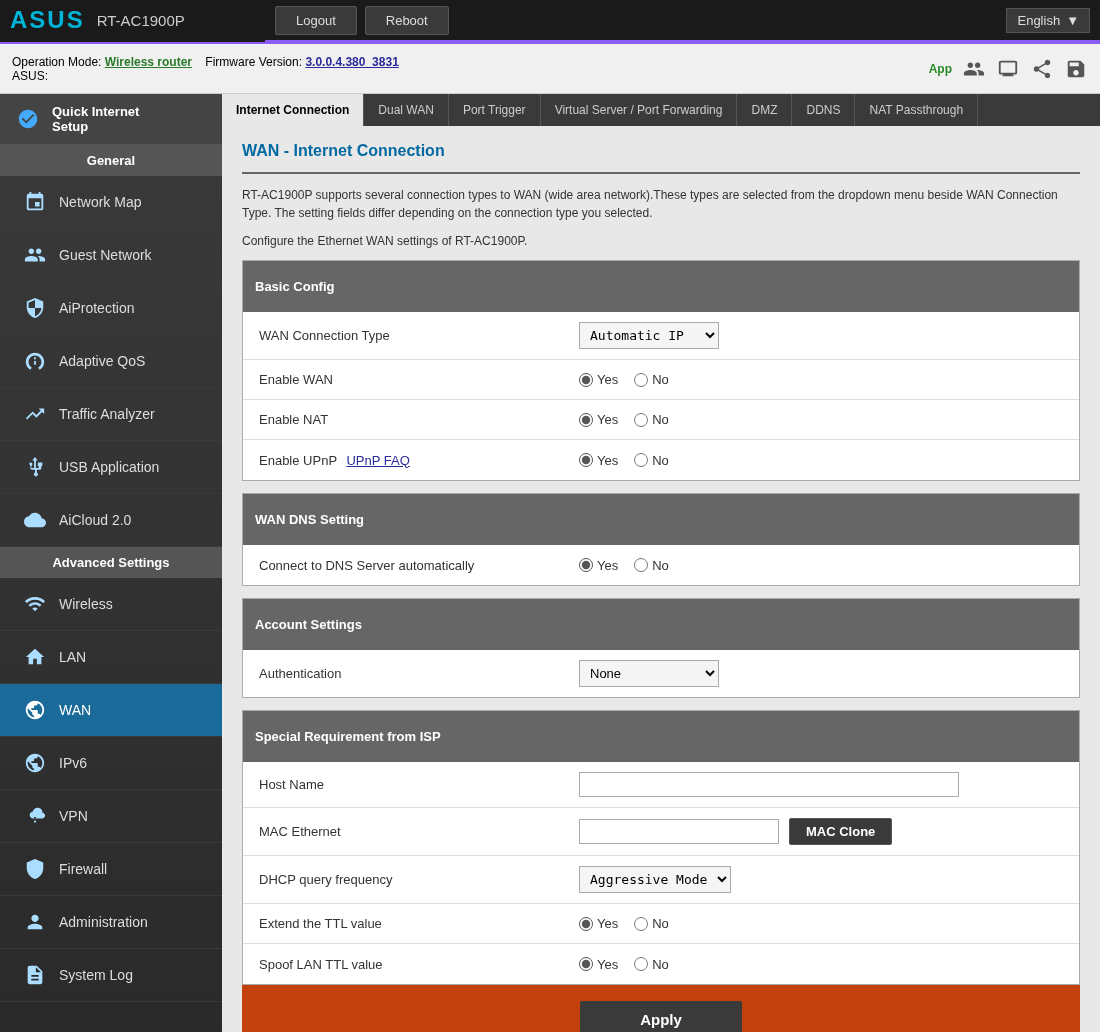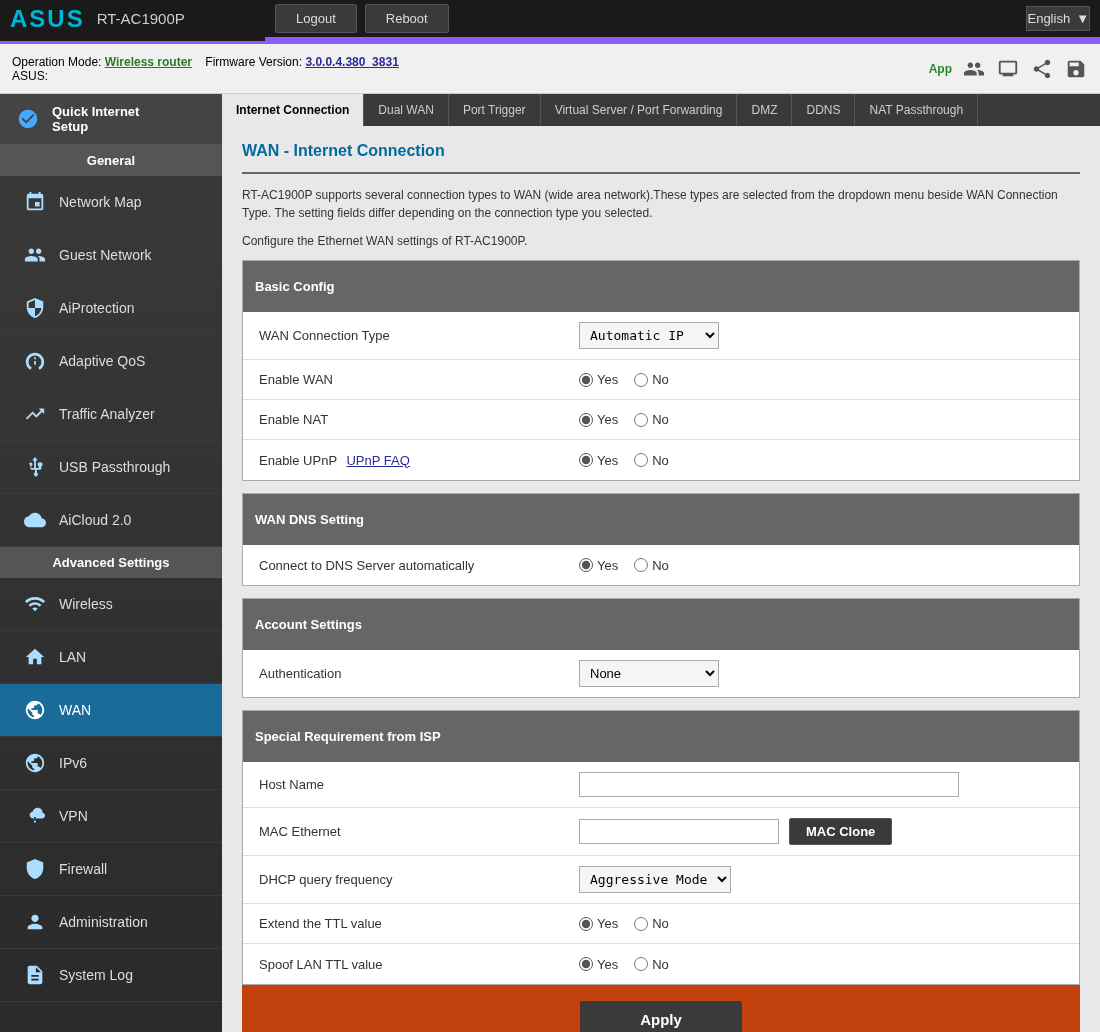--- a/index.html
+++ b/index.html
@@ -1,25 +1,25 @@
 <!DOCTYPE html>
 <html><head>
   <meta charset="utf-8">
   <style>
     * { margin: 0; padding: 0; box-sizing: border-box; }
     body { width: 1100px; height: 1032px; font-family: Arial, sans-serif; font-size: 13px; background: #2a2a2a; overflow: hidden; }
 
     
-    #header { display: flex; align-items: center; background: #1a1a1a; height: 44px; border-bottom: 7px solid #8b5cf6; }
+    #header { display: flex; align-items: center; background: #1a1a1a; height: 44px; border-bottom: 4px solid #8b5cf6; }
     #logo-area { display: flex; align-items: center; background: #1a1a1a; padding: 0 10px; width: 265px; height: 44px; }
     #logo-text { color: #fff; font-size: 22px; font-weight: bold; letter-spacing: 1px; }
     #logo-model { color: #ccc; font-size: 16px; margin-left: 10px; }
     #header-btns { display: flex; gap: 8px; padding: 0 10px; }
     .header-btn { background: #3a3a3a; color: #ddd; border: 1px solid #555; padding: 6px 20px; cursor: pointer; font-size: 13px; border-radius: 2px; }
-    #lang-select { margin-left: auto; margin-right: 10px; display: flex; align-items: center; background: #3a3a3a; border: 1px solid #555; color: #ddd; padding: 4px 0; cursor: pointer; gap: 6px; font-size: 13px; }
+    #lang-select { margin-left: auto; margin-right: 10px; display: flex; align-items: center; background: #3a3a3a; border: 1px solid #555; color: #ddd; padding: 4px 10px; cursor: pointer; gap: 6px; font-size: 13px; }
 
     
     #info-bar { background: #f0f0f0; padding: 4px 12px; font-size: 12px; display: flex; align-items: center; gap: 20px; border-bottom: 1px solid #ccc; height: 50px; }
     #info-left { flex: 1; }
     .info-link { color: #2a7a2a; text-decoration: underline; font-weight: bold; font-size: 12px; }
     .firmware-link { color: #2a2a9a; text-decoration: underline; font-weight: bold; font-size: 12px; }
     #top-icons { display: flex; gap: 10px; align-items: center; }
     .top-icon { width: 24px; height: 24px; display: flex; align-items: center; justify-content: center; color: #555; font-size: 16px; cursor: pointer; }
     .app-label { color: #2a8a2a; font-size: 12px; font-weight: bold; cursor: pointer; }
 
@@ -183,21 +183,21 @@
           </svg>
       </div>
       <span class="sidebar-label">Traffic Analyzer</span>
     </div>
     <div class="sidebar-item">
       <div class="sidebar-icon">
         <svg viewBox="0 0 24 24" style="fill:#adf;width:22px;height:22px;">
             <path d="M15 7v4h1v2h-3V5h2l-3-4-3 4h2v8H8v-2.07c.7-.37 1.2-1.08 1.2-1.93C9.2 7.75 8.45 7 7.5 7S5.8 7.75 5.8 8.5c0 .85.5 1.56 1.2 1.93V13c0 1.11.89 2 2 2h3v3.05c-.71.37-1.2 1.1-1.2 1.95 0 1.24.99 2.25 2.2 2.25s2.2-1.01 2.2-2.25c0-.85-.5-1.57-1.2-1.94V15h3c1.11 0 2-.89 2-2v-2h1V7h-4z"></path>
           </svg>
       </div>
-      <span class="sidebar-label">USB Passthrough</span>
+      <span class="sidebar-label">USB Application</span>
     </div>
     <div class="sidebar-item">
       <div class="sidebar-icon">
         <svg viewBox="0 0 24 24" style="fill:#adf;width:22px;height:22px;">
             <path d="M19.35 10.04C18.67 6.59 15.64 4 12 4 9.11 4 6.6 5.64 5.35 8.04 2.34 8.36 0 10.91 0 14c0 3.31 2.69 6 6 6h13c2.76 0 5-2.24 5-5 0-2.64-2.05-4.78-4.65-4.96z"></path>
           </svg>
       </div>
       <span class="sidebar-label">AiCloud 2.0</span>
     </div>
 

